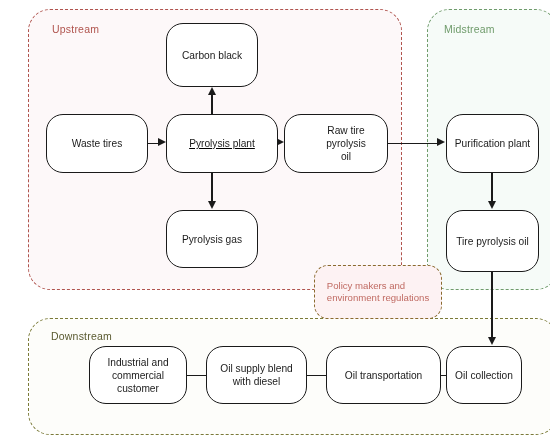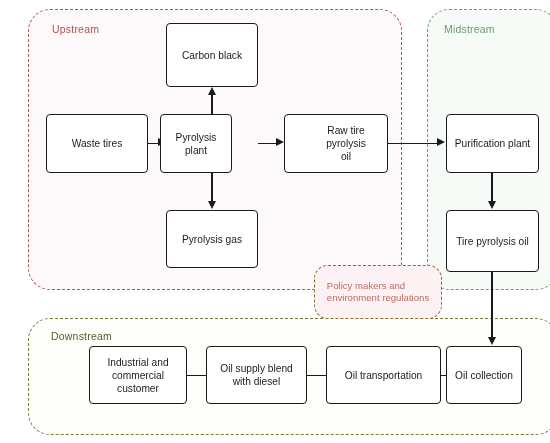--- a/index.html
+++ b/index.html
@@ -61,21 +61,21 @@
   }
   #box-policy .ptxt{
     font-size:9.6px;line-height:12.4px;color:#c06b63;white-space:pre-line;
   }
 
   
   .node{
     position:absolute;
     box-sizing:border-box;
     border:1.6px solid #1a1a1a;
-    border-radius:4px;
+    border-radius:17px;
     background:#ffffff;
     display:flex;align-items:center;justify-content:center;
     text-align:center;
     z-index:5;
   }
   .node .ntxt{
     font-size:10.2px;
     line-height:13px;
     color:#1b1b1b;
     white-space:pre-line;
@@ -137,21 +137,21 @@
   <div class="arrow arrow-l" style="left:158px;top:370.3px;"></div>
 
   <div class="node" id="node-carbon-black" style="left:145px;top:23px;width:92px;height:64px;">
     <span class="ntxt">Carbon black</span>
   </div>
 
   <div class="node" id="node-waste-tires" style="left:25px;top:114px;width:102px;height:59px;align-items:center;">
     <span class="ntxt">Waste tires</span>
   </div>
 
-  <div class="node" id="node-pyrolysis-plant" style="left:139px;top:114px;width:72px;height:59px;">
+  <div class="node" id="node-pyrolysis-plant" style="left:145px;top:114px;width:112px;height:59px;text-decoration:underline;">
     <span class="ntxt">Pyrolysis plant</span>
   </div>
 
   <div class="node" id="node-raw-tire-pyrolysis-oil" style="left:263px;top:114px;width:104px;height:59px;padding-left:20px;">
     <span class="ntxt">Raw tire pyrolysis
 oil</span>
   </div>
 
   <div class="node" id="node-purification-plant" style="left:425px;top:114px;width:93px;height:59px;">
     <span class="ntxt">Purification plant</span>

